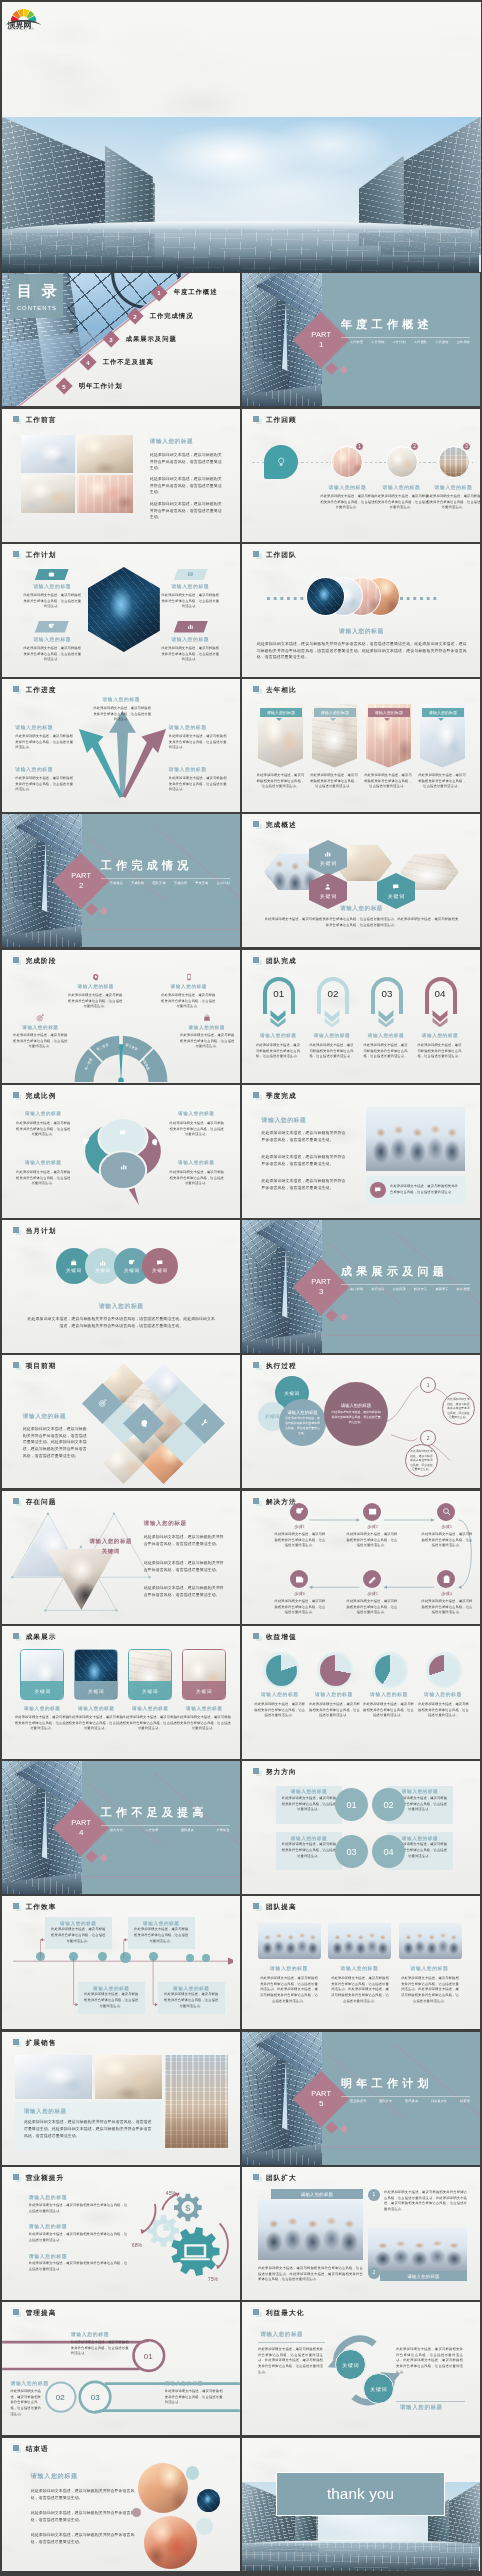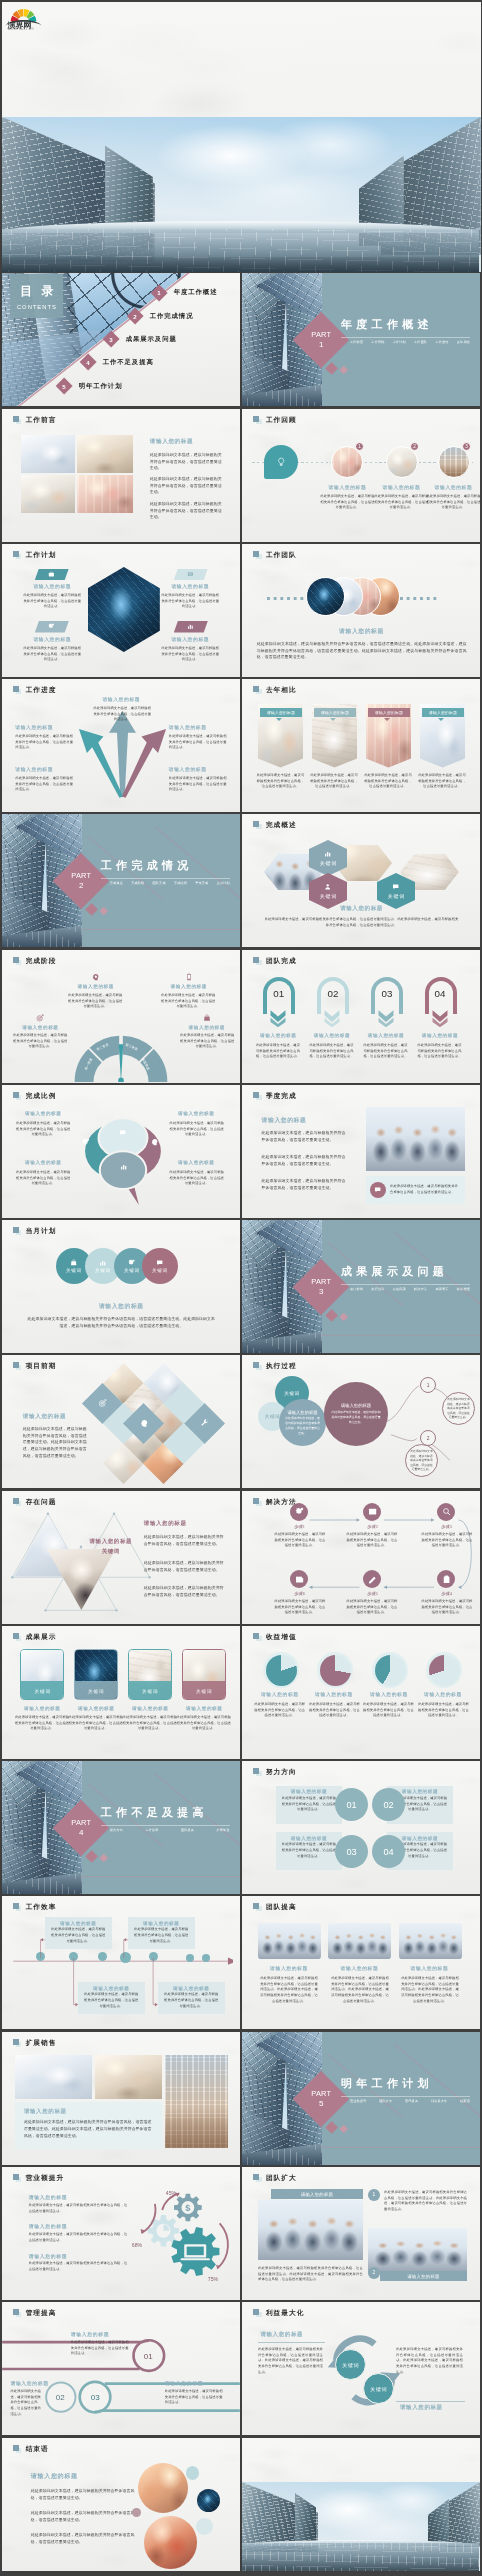--- a/index.html
+++ b/index.html
@@ -144,21 +144,21 @@
   clip-path:polygon(0 0, 184px 0, 14.7px 133px, 0 133px); }
 .toc-diag { position:absolute; left:0; top:0; width:238px; height:133px; display:block;
   background:linear-gradient(to bottom right, transparent 0, transparent 0);
   pointer-events:none; }
 .toc-diag::before { content:""; position:absolute; left:0; top:0; width:238px; height:133px;
   clip-path:polygon(185px 0, 188px 0, 18.4px 133px, 16px 133px);
   background:#c59aa8; }
 .toc-band { position:absolute; left:8.6px; top:1.2px; width:53px; height:44px;
   background:rgba(132,163,172,0.93); display:flex; flex-direction:column;
   align-items:center; justify-content:center; }
-.toc-band .t1 { color:#fff; font-size:12px; letter-spacing:3.1px; font-weight:bold; text-indent:3.1px;
+.toc-band .t1 { color:#fff; font-size:15px; letter-spacing:3.1px; font-weight:bold; text-indent:3.1px;
   font-family:"Liberation Serif",serif; }
 .toc-band .t2 { color:#fff; font-size:5.8px; letter-spacing:1px; margin-top:3.7px;
   font-family:"Liberation Sans",sans-serif; }
 .toc-item { position:absolute; display:flex; align-items:center; }
 .toc-diamond { position:relative; width:12.3px; height:12.3px; display:inline-block; }
 .toc-diamond::before { content:""; position:absolute; inset:0; background:#a96e81; transform:rotate(45deg); }
 .toc-diamond span { position:absolute; inset:0; display:flex; align-items:center; justify-content:center;
   color:#fff; font-size:6.1px; font-weight:bold; font-family:"Liberation Sans",sans-serif; z-index:2;}
 .toc-label { color:#272727; font-size:6.4px; font-weight:bold; letter-spacing:0.9px;
   margin-left:8.6px; white-space:nowrap; font-family:"Liberation Serif",serif; }
@@ -1644,14 +1644,17 @@
     <i style="left:53px;top:0;width:21px;height:61px;clip-path:polygon(0 18%,100% 42%,100% 100%,0 100%);background:linear-gradient(100deg,#8ea4b1 0%,#506975 60%,#344851 100%)"></i>
     <i style="left:53px;top:0;width:21px;height:61px;clip-path:polygon(0 18%,100% 42%,100% 100%,0 100%);background:repeating-linear-gradient(169deg, rgba(255,255,255,.34) 0 0.6px, rgba(255,255,255,0) 0.6px 3.1px)"></i>
     <i style="right:0;top:0;width:42px;height:65px;clip-path:polygon(0 40%,100% 0,100% 100%,0 100%);background:linear-gradient(255deg,#a0b4bf 0%,#5f7783 45%,#3c5059 100%)"></i>
     <i style="right:0;top:0;width:42px;height:65px;clip-path:polygon(0 40%,100% 0,100% 100%,0 100%);background:repeating-linear-gradient(192deg, rgba(255,255,255,.4) 0 0.6px, rgba(255,255,255,0) 0.6px 3.7px),repeating-linear-gradient(104deg, rgba(255,255,255,.22) 0 0.6px, rgba(255,255,255,0) 0.6px 4.3px)"></i>
     <i style="right:31px;top:0;width:21px;height:61px;clip-path:polygon(0 54%,100% 28%,100% 100%,0 100%);background:linear-gradient(250deg,#97adb8 0%,#55707c 55%,#394d57 100%)"></i>
     <i style="right:31px;top:0;width:21px;height:61px;clip-path:polygon(0 54%,100% 28%,100% 100%,0 100%);background:repeating-linear-gradient(193deg, rgba(255,255,255,.33) 0 0.6px, rgba(255,255,255,0) 0.6px 3.1px)"></i>
     <i style="left:-3.1px;top:58px;width:101%;height:5.5px;border-radius:50%/100% 100% 0 0;background:linear-gradient(180deg,#f4f8fa 0%,#ccdbe3 45%,#9eb3be 100%)"></i>
     <i style="left:-3.1px;top:61px;width:101%;height:28px;background:linear-gradient(180deg,rgba(160,184,196,.8) 0%, rgba(98,124,139,.88) 55%, rgba(52,72,84,.94) 100%)"></i>
     <i style="left:-3.1px;top:61px;width:101%;height:28px;background:repeating-linear-gradient(94deg, rgba(255,255,255,.28) 0 0.6px, rgba(255,255,255,0) 0.6px 8px),repeating-linear-gradient(1deg, rgba(255,255,255,.15) 0 0.6px, rgba(255,255,255,0) 0.6px 5.5px)"></i>
   </div>
+  <div class="th-band">
+    <span>thank you</span>
+  </div>
 </div>
 
 
 </body></html>

